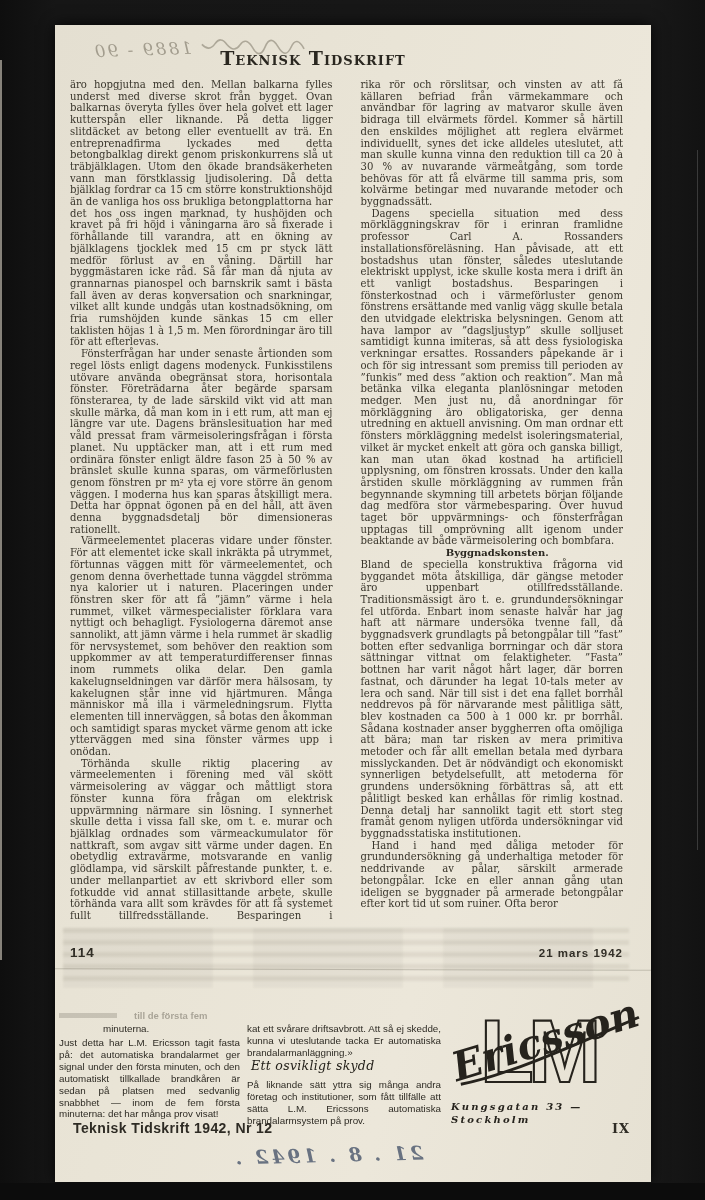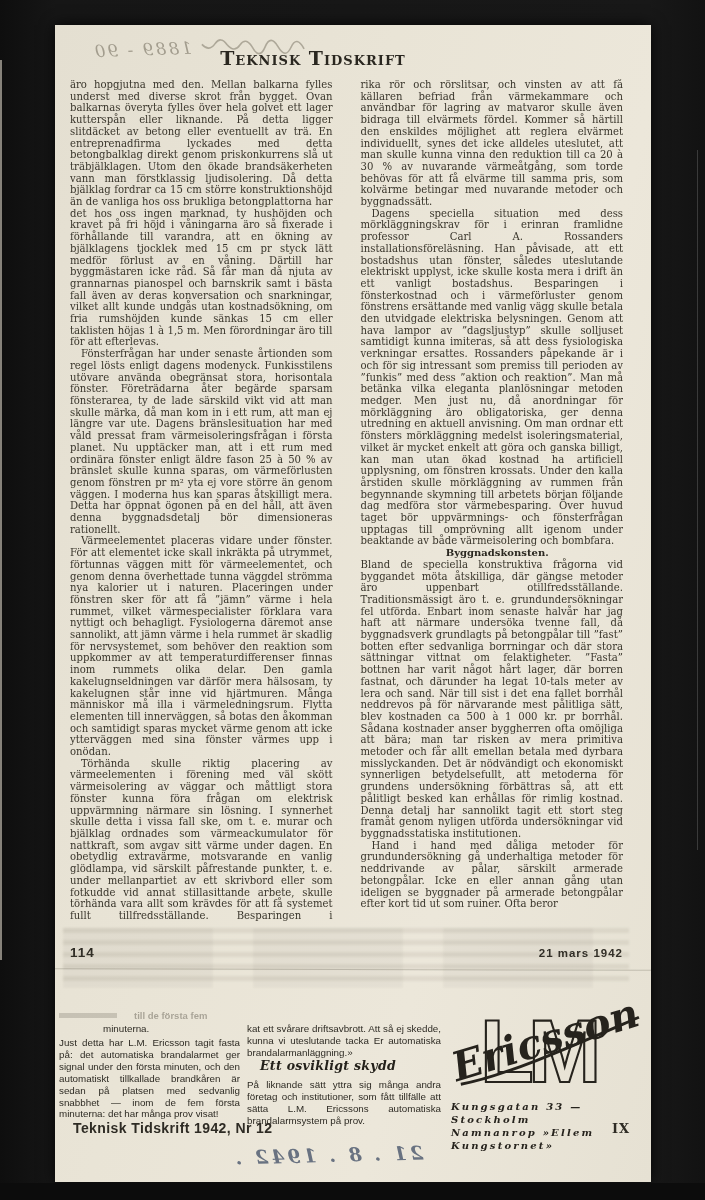--- a/index.html
+++ b/index.html
@@ -56,22 +56,22 @@
   .ad-col{position:absolute;font-size:9.8px;line-height:11.9px;text-align:justify;}
   .ad-left{left:4px;top:0;width:181px;}
   .ghost-frag{position:absolute;top:20px;left:0;width:181px;display:flex;gap:17px;
        align-items:center;opacity:.45;filter:blur(.5px);color:#5a554a;
        font-weight:bold;font-size:9.5px;}
   .blur-bar{display:inline-block;width:58px;height:5px;background:#6d675a;opacity:.6;}
   .cut-line{position:absolute;top:33px;left:0;padding-left:44px;}
   .ad-para-left{position:absolute;top:47px;left:0;width:181px;margin:0;}
   .ad-mid{left:192px;top:0;width:194px;}
   .ad-quote{position:absolute;top:33px;left:0;width:194px;margin:0;}
-  .ad-mid-head{position:absolute;top:70px;left:13px;margin:0;
-       font-family:"DejaVu Serif",serif;font-style:italic;font-weight:bold;
+  .ad-mid-head{position:absolute;top:70px;left:4px;margin:0;
+       font-family:"DejaVu Serif",serif;font-style:italic;font-weight:normal;
        font-size:12.5px;color:#23201a;letter-spacing:.3px;}
   .ad-para-mid{position:absolute;top:89px;left:0;width:194px;margin:0;}
   .ad-logo{position:absolute;left:388px;top:10px;width:208px;}
   .ad-logo svg{display:block;}
   .addr{font-family:"DejaVu Serif",serif;font-style:italic;font-weight:bold;
        font-size:10px;letter-spacing:2.2px;color:#26231d;line-height:13px;
        margin-left:8px;}
   .ad-footer-left{position:absolute;top:1095px;left:18px;
        font-family:"Liberation Sans",sans-serif;font-weight:bold;
        font-size:14px;color:#2e2b24;letter-spacing:.4px;}
@@ -141,21 +141,20 @@
         <p class="ad-para-mid">På liknande sätt yttra sig många andra företag och institutioner, som fått tillfälle att sätta L.M. Ericssons automatiska brandalarmsystem på prov.</p>
       </div>
 
       <div class="ad-logo">
         <svg width="208" height="90" viewBox="0 0 208 94">
           <text x="34" y="86" font-family="Liberation Sans, sans-serif" font-weight="bold" font-size="92" letter-spacing="-6" fill="none" stroke="#26231d" stroke-width="2.2">LM</text>
           <path d="M14 88 C 60 80, 140 44, 200 18" fill="none" stroke="#26231d" stroke-width="3"></path>
           <text x="104" y="56" text-anchor="middle" transform="rotate(-17 104 48)" font-family="DejaVu Serif, serif" font-style="italic" font-weight="bold" font-size="42" fill="#26231d">Ericsson</text>
         </svg>
         <div class="addr" style="margin-top:10px;">Kungsgatan 33  —  Stockholm</div>
-        <div class="addr">Namnanrop »Ellem Kungstornet»</div>
       </div>
     </div>
 
     <div class="ad-footer-left">Teknisk Tidskrift 1942, Nr 12</div>
     <div class="ad-footer-right">IX</div>
 
     <div class="hw-bottom">
       <span>21 . 8 . 1942 .</span>
     </div>
   </div>

